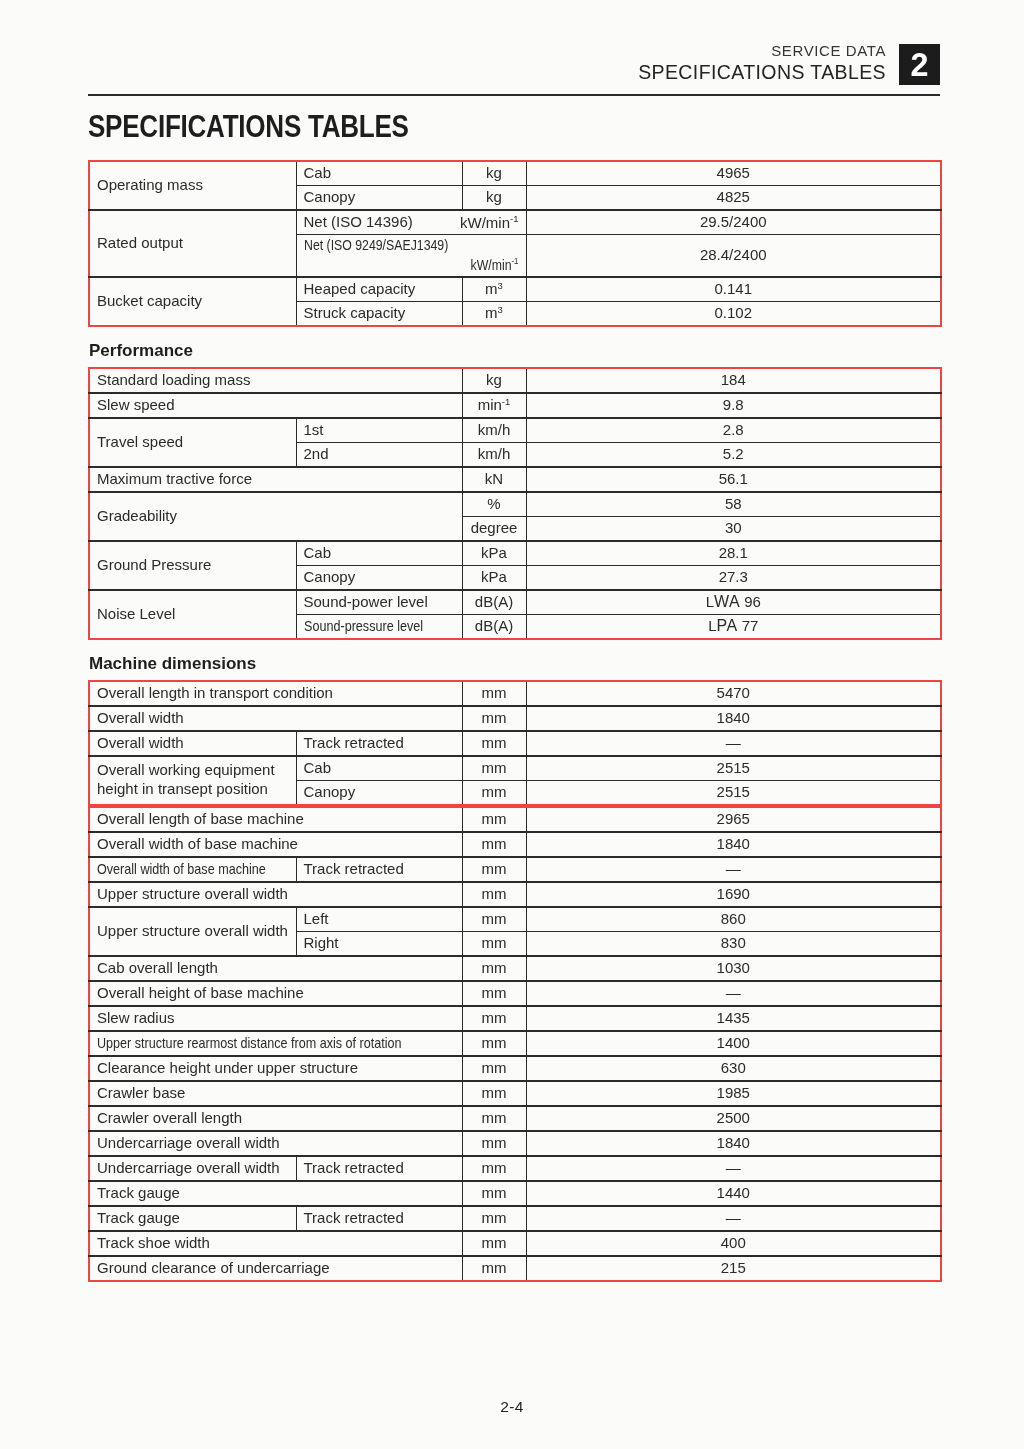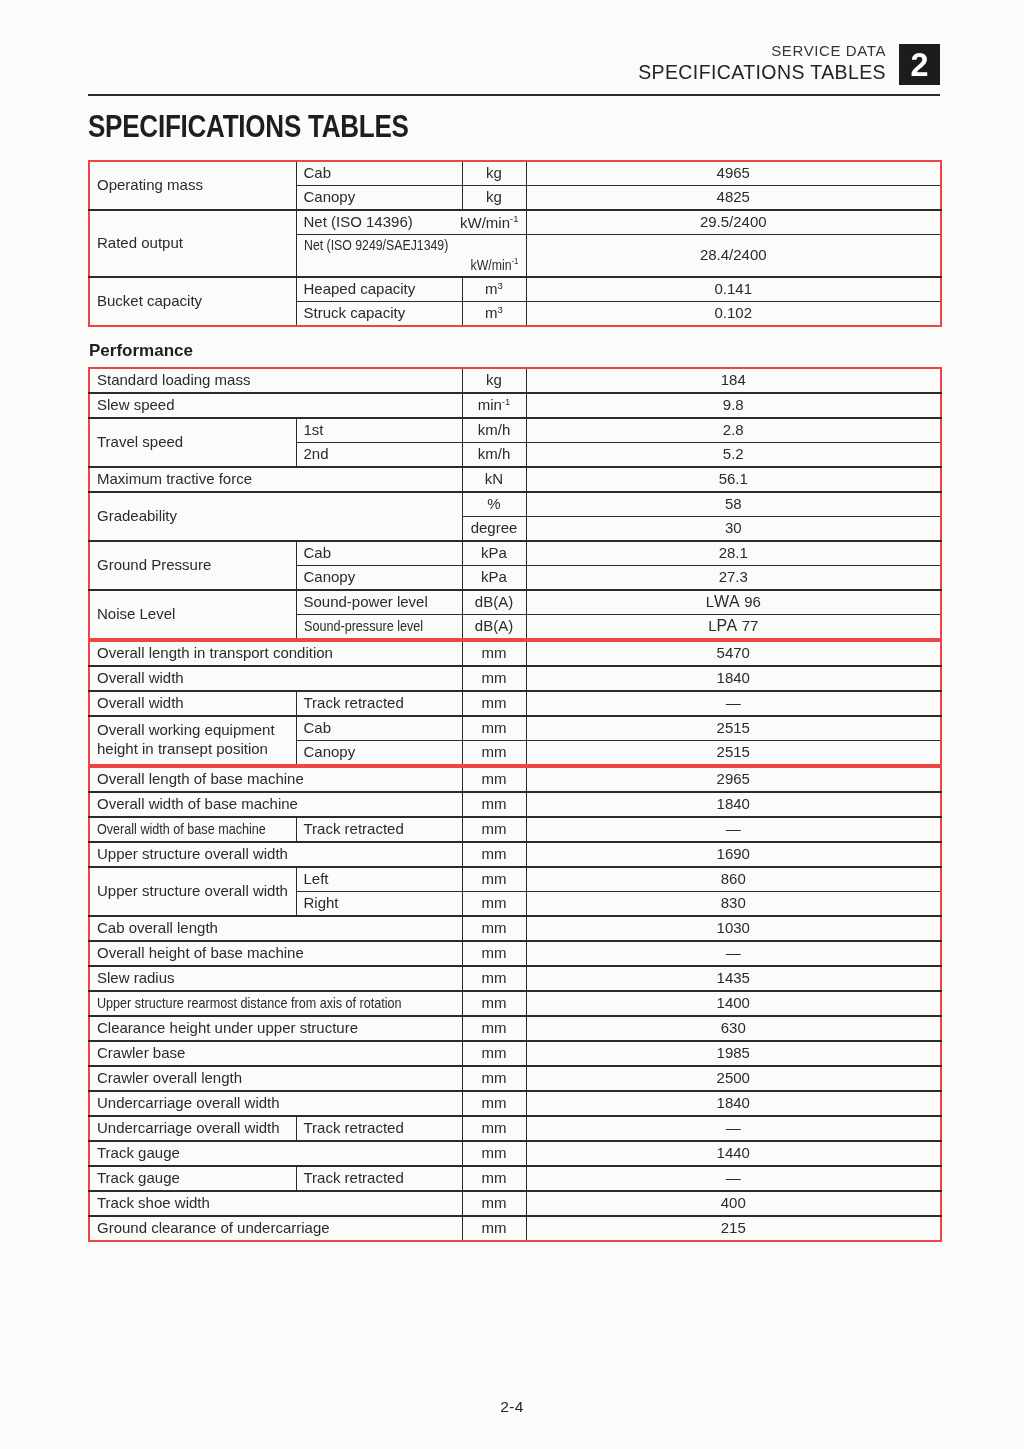--- a/index.html
+++ b/index.html
@@ -188,20 +188,21 @@
             <td class="ctr">dB(A)</td>
             <td class="ctr">L<span class="sc">WA</span> 96</td>
           </tr>
           <tr>
             <td class="lbl cnd"><span class="sq">Sound-pressure level</span></td>
             <td class="ctr">dB(A)</td>
             <td class="ctr">L<span class="sc">PA</span> 77</td>
           </tr>
         </tbody>
       </table>
+      <div class="sec-heading">Machine dimensions</div>
       <table class="spec">
         <colgroup>
           <col class="c1">
           <col class="c2">
           <col class="c3">
           <col class="c4">
         </colgroup>
         <tbody>
           <tr>
             <td colspan="2" class="lbl">Overall length in transport condition</td>

